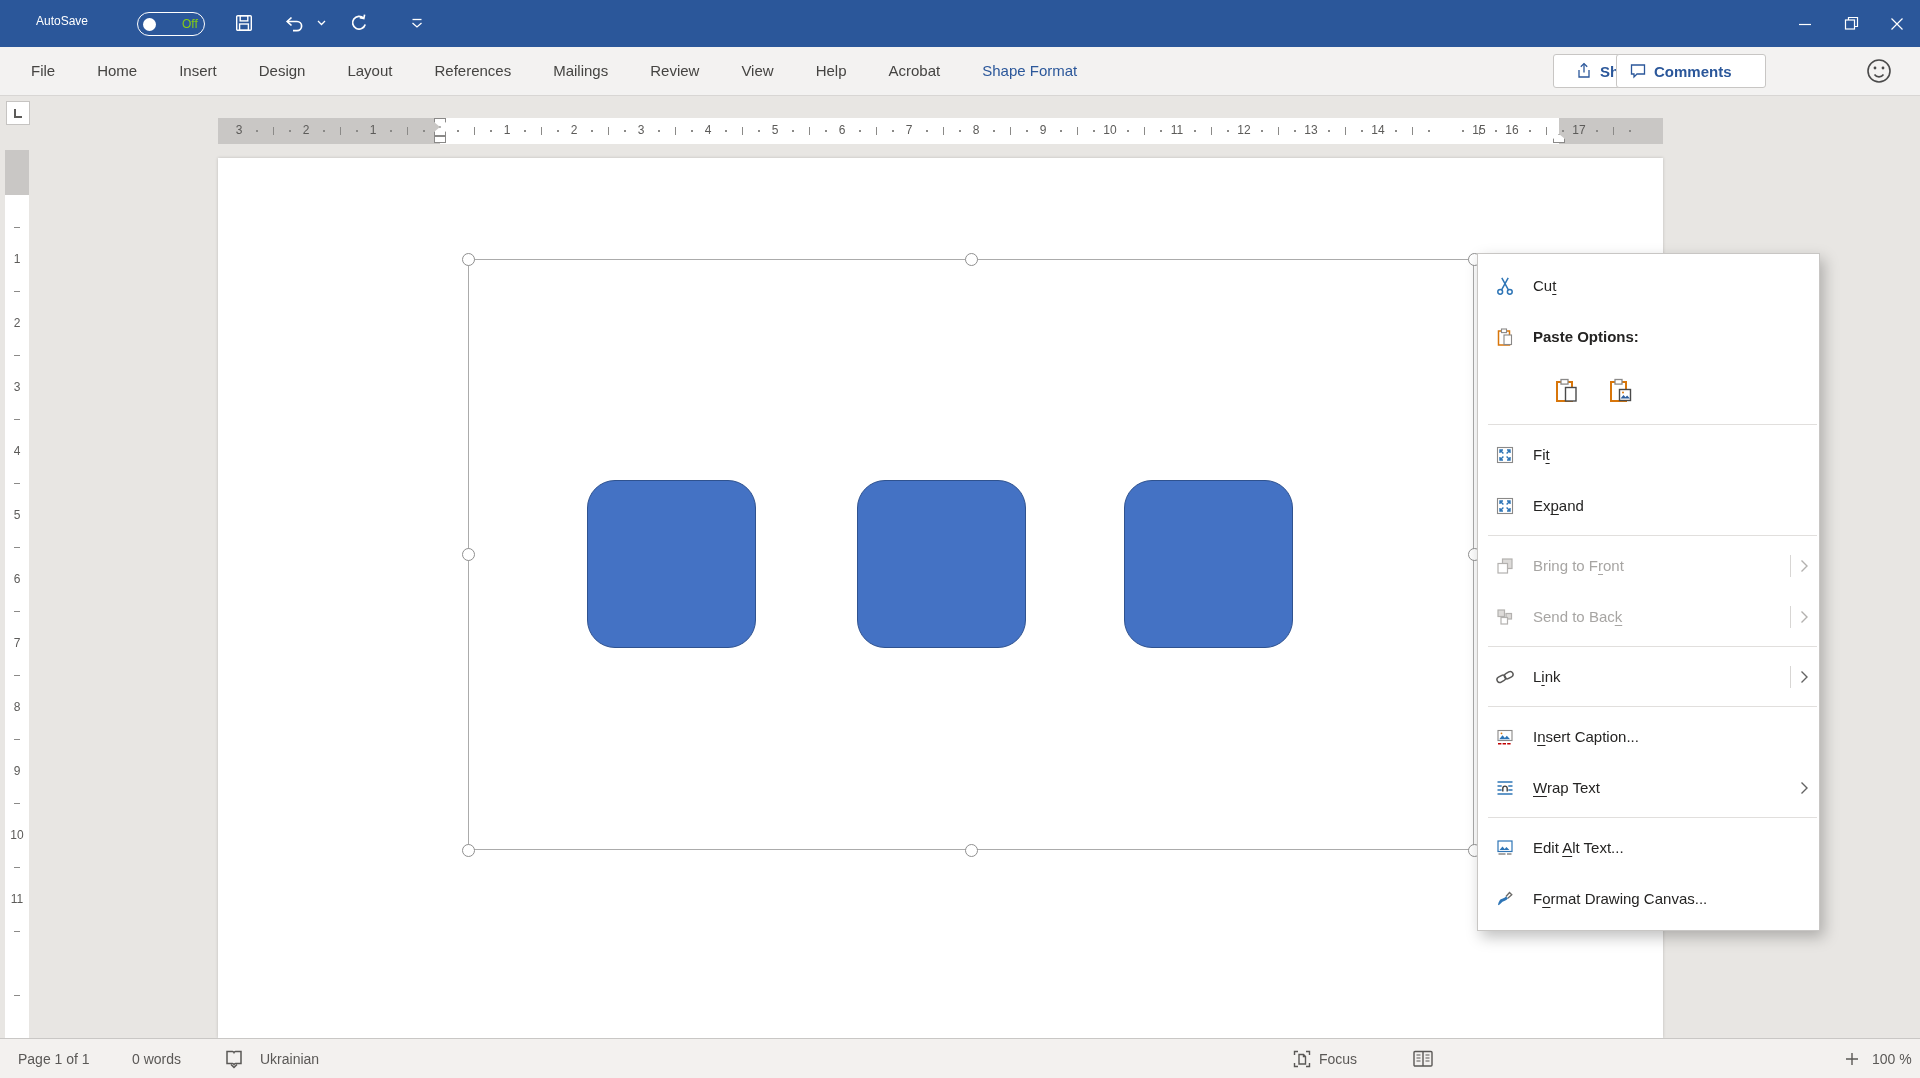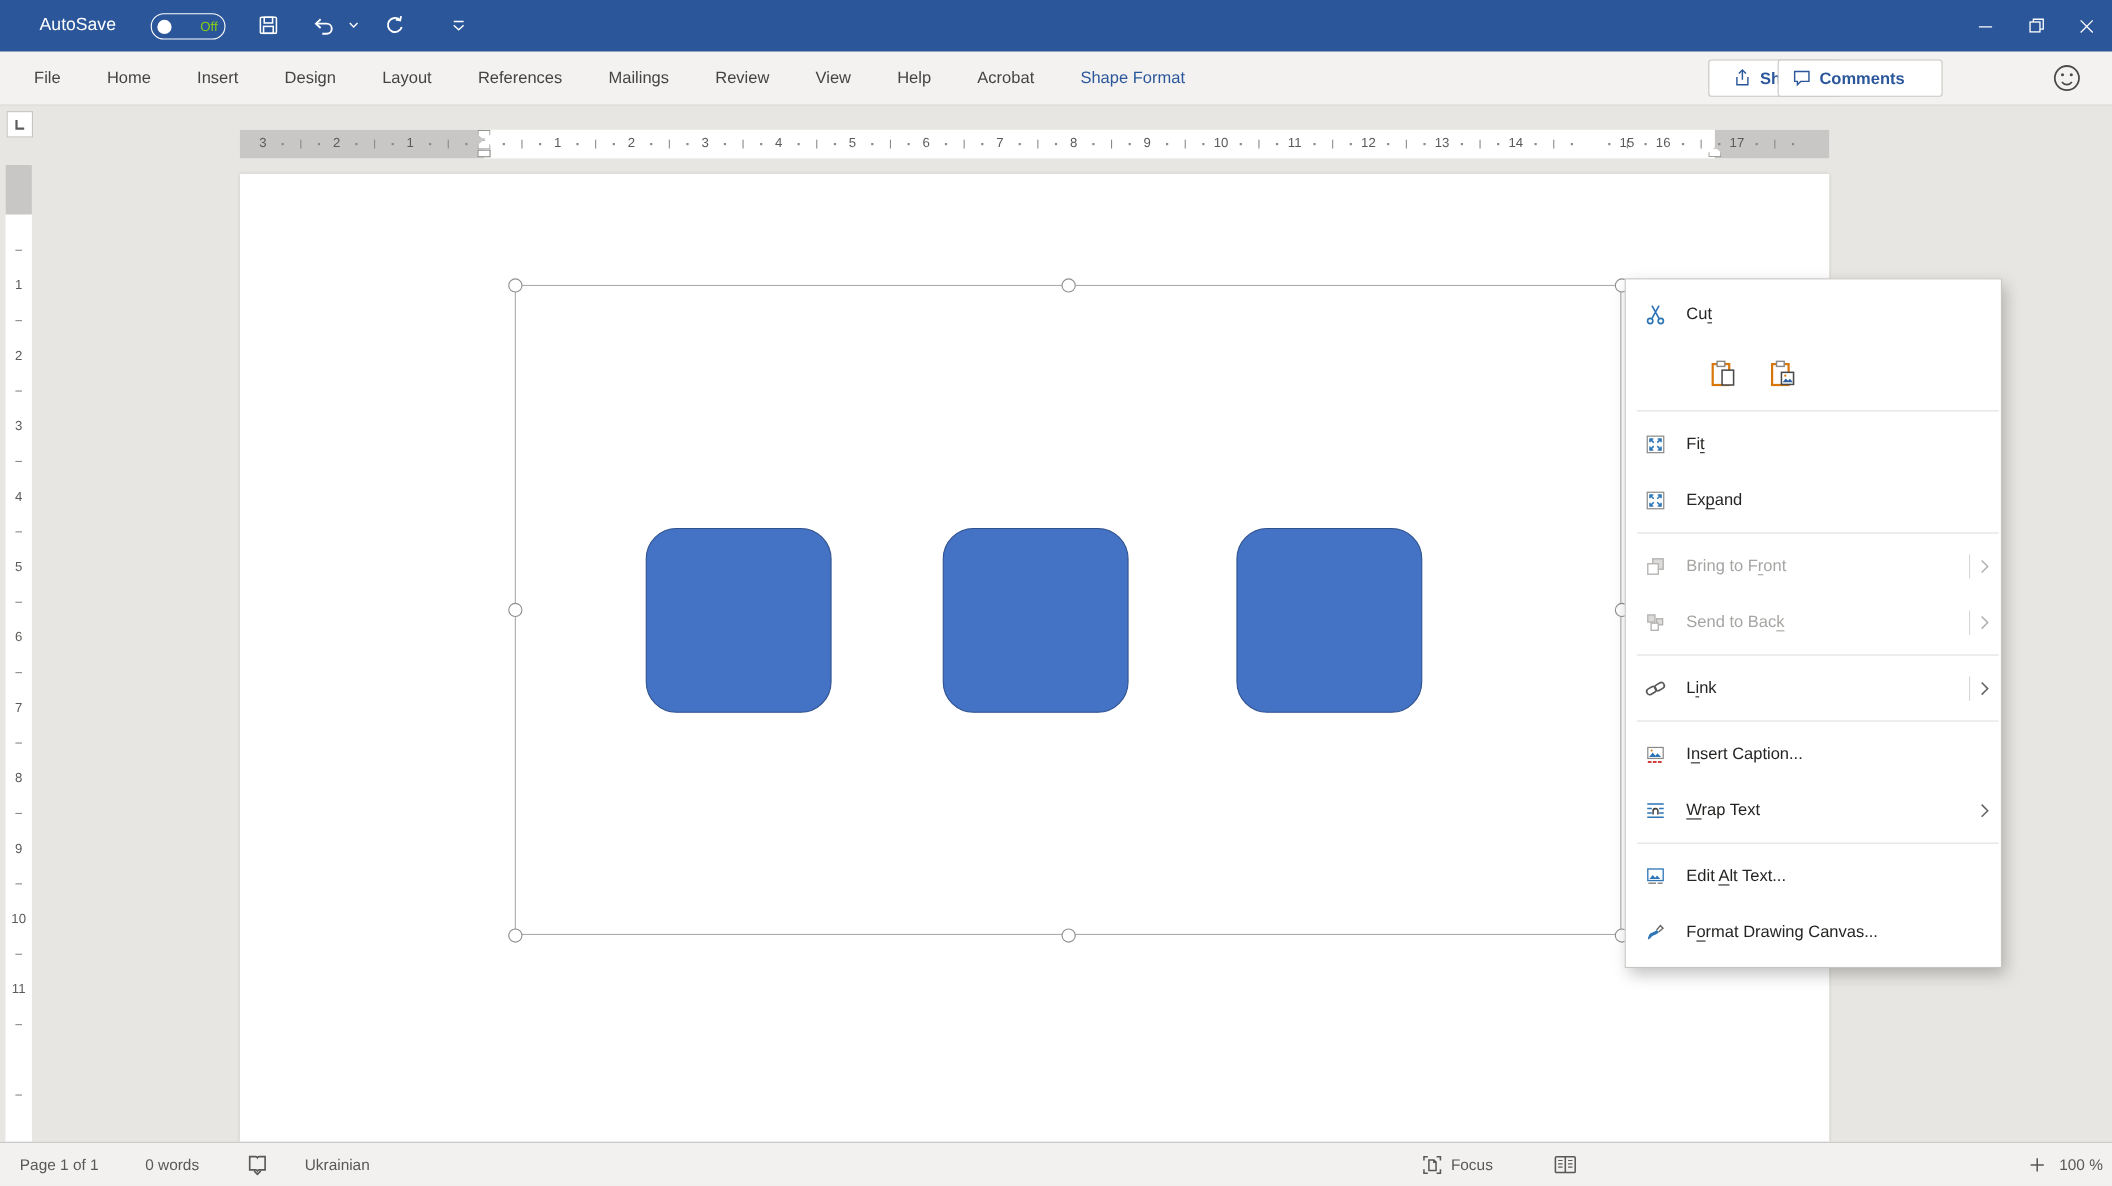--- a/index.html
+++ b/index.html
@@ -4,21 +4,21 @@
 <style>
   html,body{margin:0;padding:0;}
   body{width:1920px;height:1078px;position:relative;overflow:hidden;
        font-family:"Liberation Sans",sans-serif;background:#e8e6e3;
        -webkit-font-smoothing:antialiased;}
   .abs{position:absolute;}
   svg{display:block;}
 
   
   #titlebar{left:0;top:0;width:1920px;height:47px;background:#2b579a;color:#fff;}
-  #autosave-label{left:36px;top:14px;font-size:16px;}
+  #autosave-label{left:36px;top:14px;font-size:12px;}
   #autosave-toggle{left:137px;top:12px;width:66px;height:22px;border:1.5px solid #fff;
       border-radius:12px;display:flex;align-items:center;}
   #autosave-knob{width:13px;height:13px;border-radius:50%;background:#fff;margin-left:5px;}
   #autosave-state{color:#84cc16;font-size:12px;margin-left:26px;}
   .tb-btn{width:30px;height:30px;top:8px;display:flex;align-items:center;justify-content:center;}
   #win-controls .win-btn{width:46px;height:47px;display:flex;align-items:center;justify-content:center;}
 
   
   #ribbon{left:0;top:47px;width:1920px;height:48px;background:#f3f2f1;border-bottom:1px solid #d8d6d4;}
   #tabs{left:10px;top:0;height:48px;display:flex;align-items:center;}
@@ -329,20 +329,30 @@
       <svg width="20" height="20" viewBox="0 0 20 20" fill="none" stroke="#2e75b6" stroke-width="1.5">
         <circle cx="5.2" cy="15.8" r="2.4"></circle>
           <circle cx="14.8" cy="15.8" r="2.4"></circle>
         <path d="M6.6 13.8 L13.2 1.8 M13.4 13.8 L6.8 1.8"></path>
       </svg>
     </span>
     <span class="mi-label"><span>Cu</span><u>t</u><span></span></span>
   </div>
 
 
+  <div class="mi">
+    <span class="mi-icon">
+      <svg width="20" height="20" viewBox="0 0 20 20" fill="none">
+        <rect x="3.5" y="4" width="11" height="14" stroke="#d8760b" stroke-width="1.5"></rect>
+        <rect x="6.5" y="2" width="5" height="3.6" fill="#fff" stroke="#8a8988" stroke-width="1.1"></rect>
+        <rect x="9" y="8" width="7.5" height="9.5" fill="#fff" stroke="#8a8988" stroke-width="1.1"></rect>
+      </svg>
+    </span>
+    <span class="mi-label bold">Paste Options:</span>
+  </div>
 
   <div class="paste-row">
     <div class="paste-opt">
       <svg width="28" height="28" viewBox="0 0 28 28" fill="none">
         <rect x="4" y="5" width="15" height="19" stroke="#d8760b" stroke-width="2"></rect>
         <rect x="8" y="2.5" width="7" height="4.6" fill="#fff" stroke="#8a8988" stroke-width="1.3"></rect>
         <rect x="12.5" y="10.5" width="10.5" height="13.5" fill="#fff" stroke="#4a4a4a" stroke-width="1.4"></rect>
       </svg>
     </div>
     <div class="paste-opt">
@@ -514,21 +524,21 @@
     <span>0 words</span>
   </div>
   <div class="abs sb" style="left:223px;">
     <span>
       <svg width="22" height="22" viewBox="0 0 22 22" fill="none" stroke="#5a5856" stroke-width="1.5">
         <path d="M4 3.5 h5.5 a1.8 1.8 0 0 1 1.5 1 a1.8 1.8 0 0 1 1.5-1 H18 v12 h-5.5 a1.8 1.8 0 0 0 -1.5 1 a1.8 1.8 0 0 0 -1.5-1 H4 z"></path>
         <path d="M8 16.5 l3 3 3-3"></path>
       </svg>
     </span>
   </div>
-  <div class="abs sb" style="left:277px;">
+  <div class="abs sb" style="left:260px;">
     <span>Ukrainian</span>
   </div>
   <div class="abs sb" style="left:1292px;">
     <span>
       <svg width="20" height="20" viewBox="0 0 20 20" fill="none" stroke="#5a5856" stroke-width="1.4">
         <path d="M2.5 6 V2.5 H6 M14 2.5 h3.5 V6 M17.5 14 v3.5 H14 M6 17.5 H2.5 V14"></path>
         <path d="M7 5.5 h4.5 l2 2 V15 H7 z M11.5 5.5 v2 h2"></path>
       </svg>
     </span>
     <span>Focus</span>

